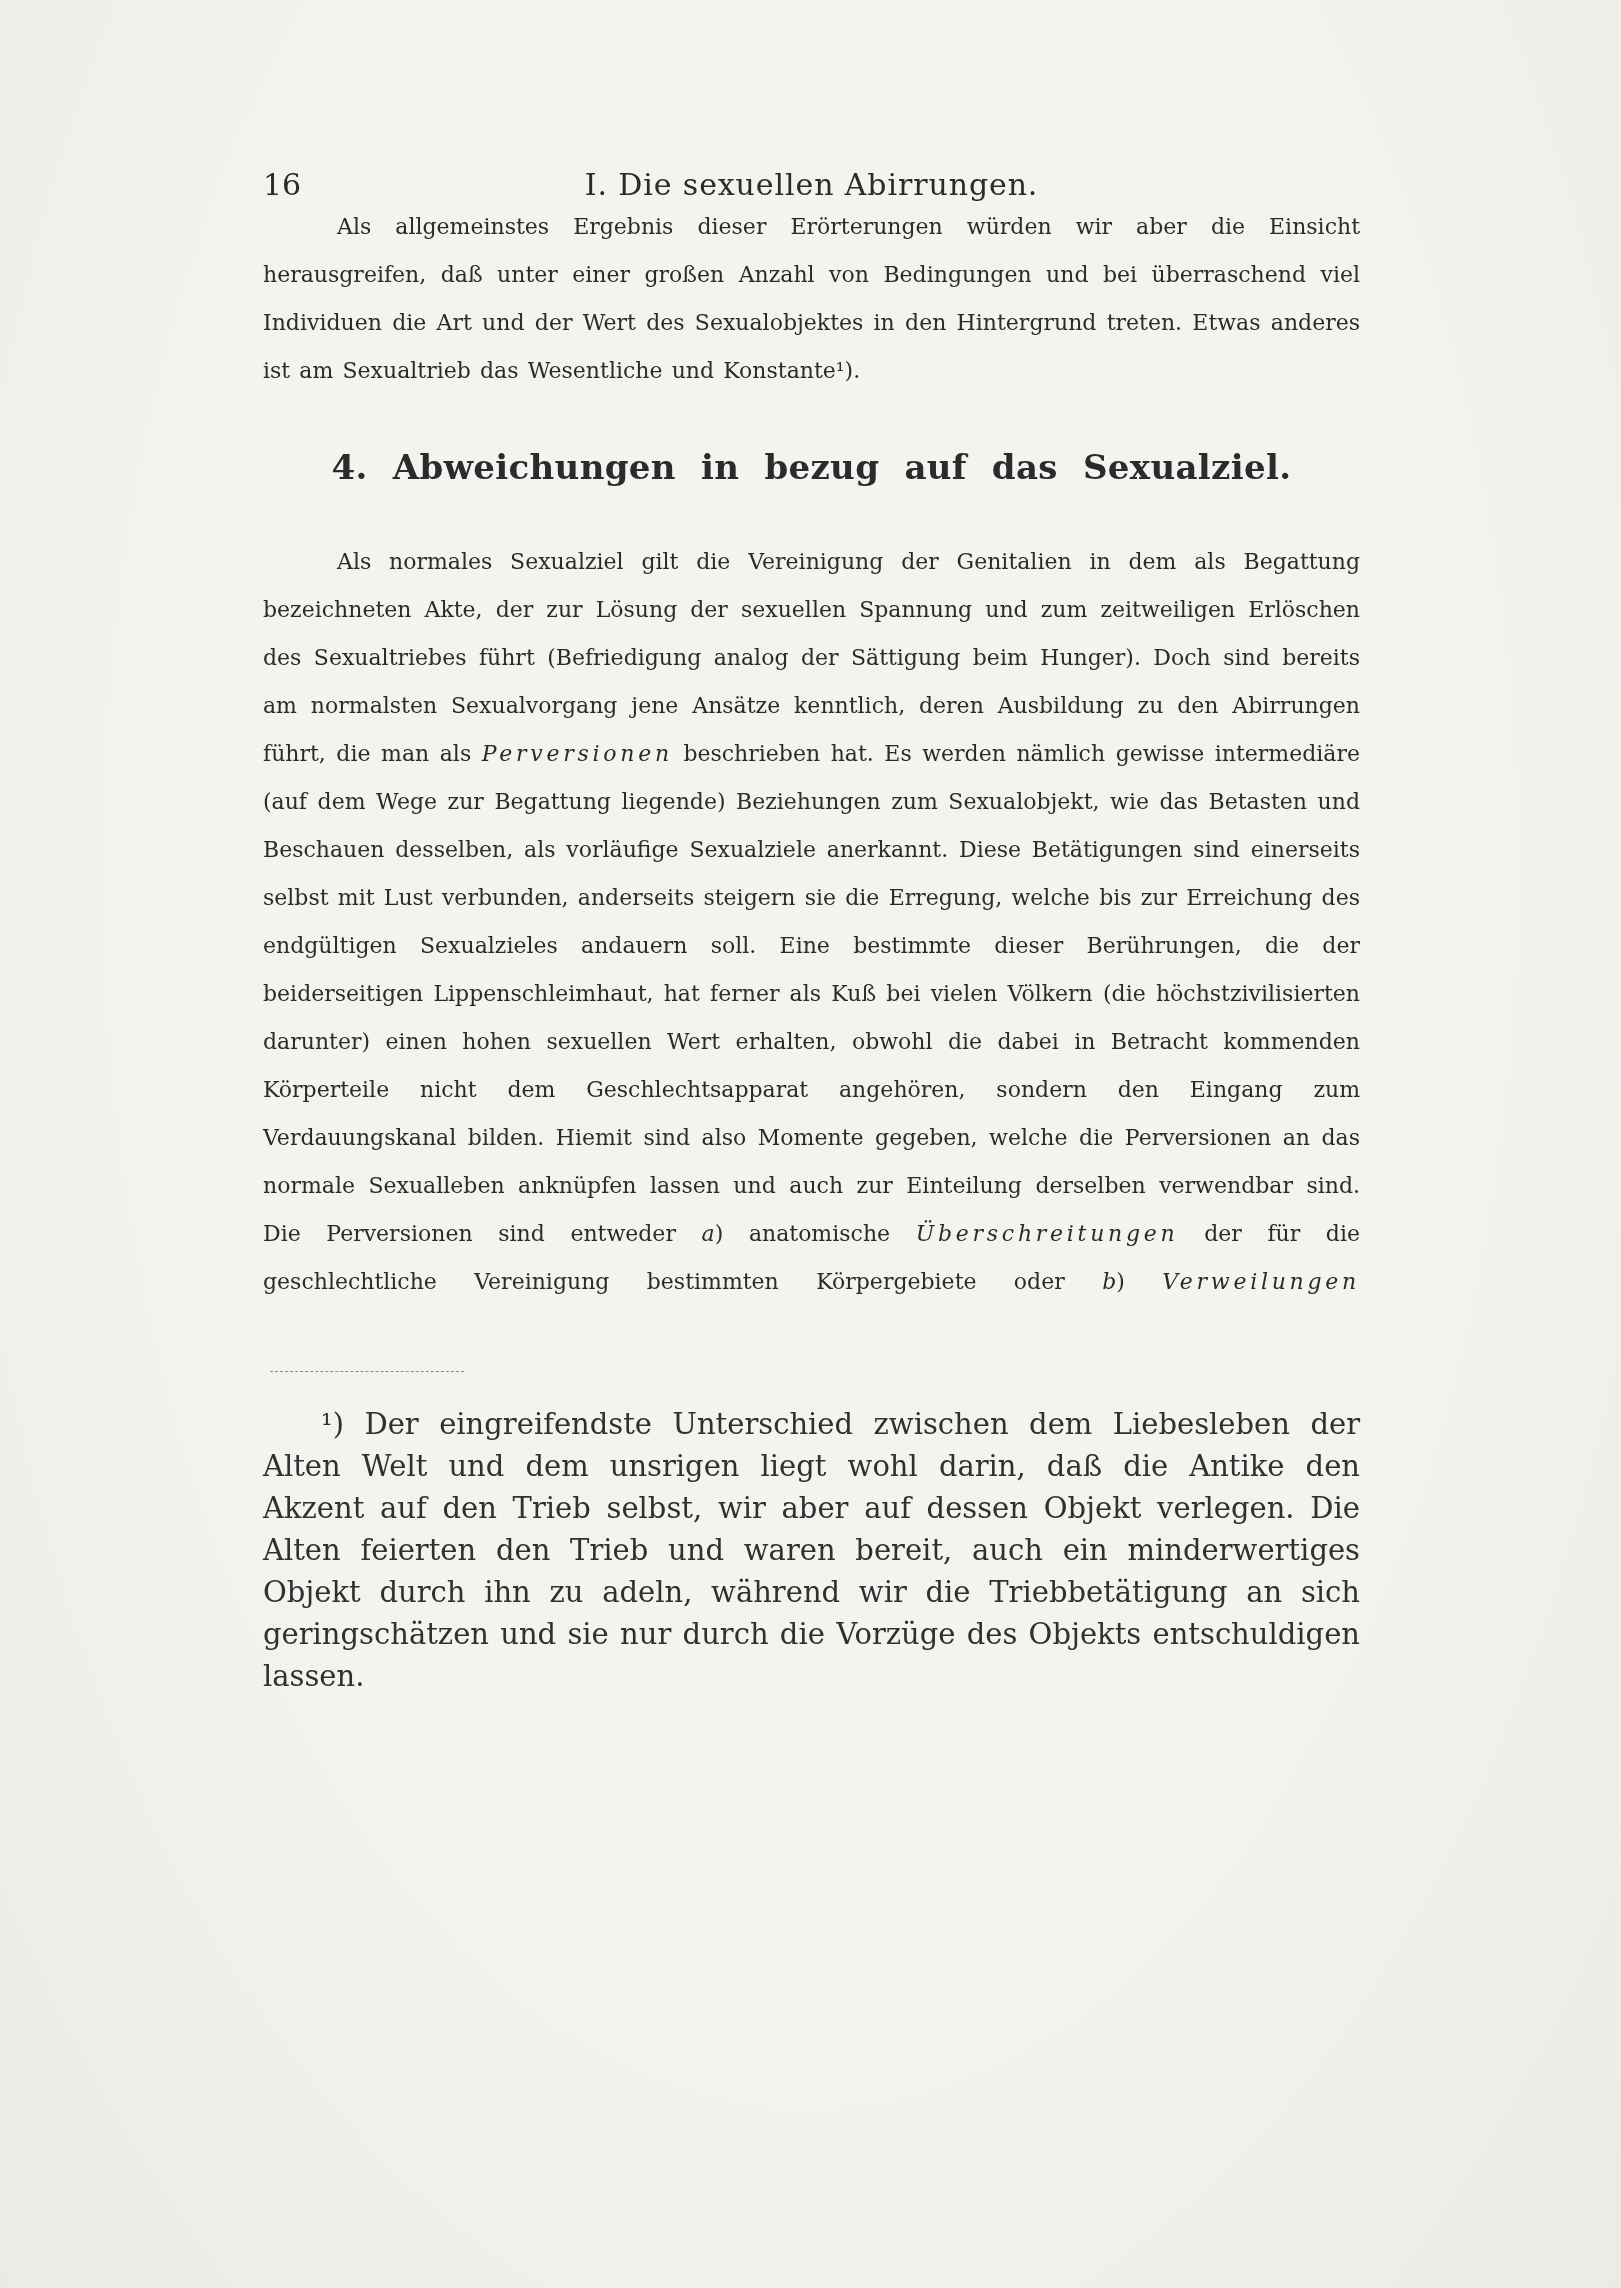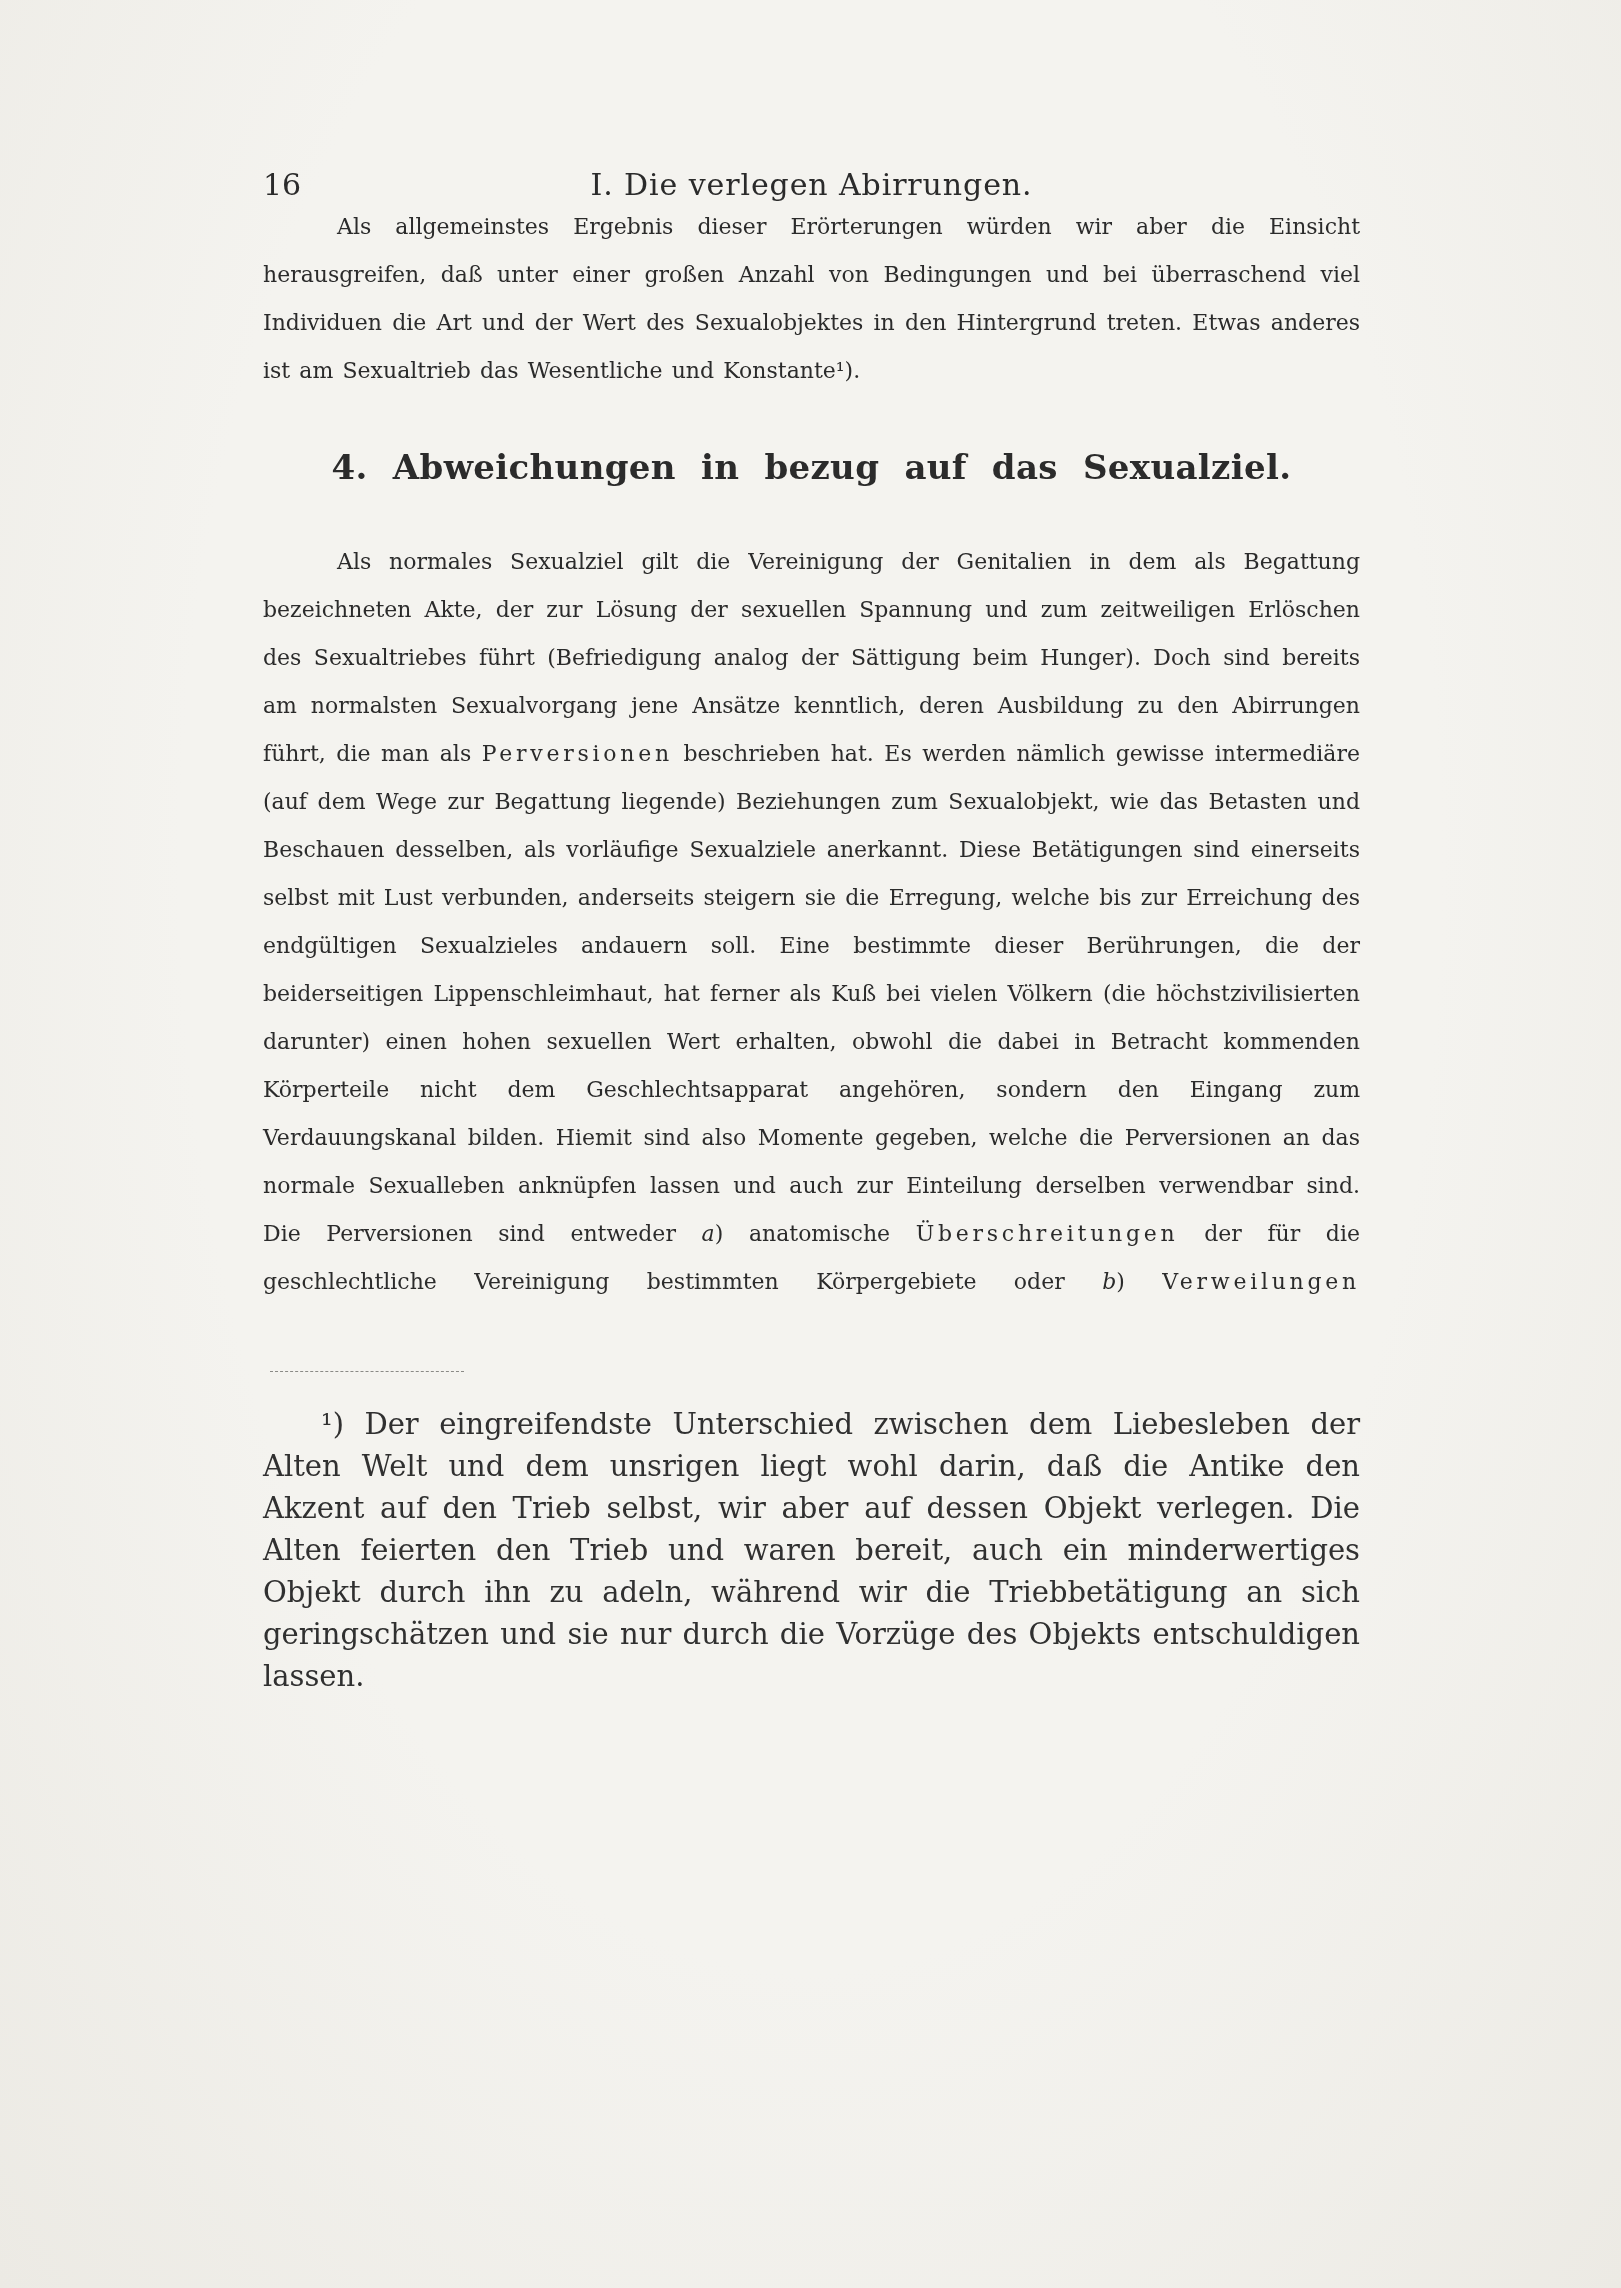--- a/index.html
+++ b/index.html
@@ -45,21 +45,21 @@
   h2.section-heading {
     font-size: 34px;
     line-height: 41px;
     font-weight: bold;
     text-align: center;
     word-spacing: 0.38em;
     letter-spacing: 0.01em;
     margin-top: 52px;
     margin-bottom: 50px;
   }
-  .sperr { letter-spacing: 0.17em; }
+  .sperr { letter-spacing: 0.17em; font-style: italic; }
   .it { font-style: italic; }
   .footnote-block {
     margin-top: 65px;
   }
   .footnote-rule {
     width: 194px;
     height: 0;
     border-top: 1.8px dashed #8a8a86;
     margin-left: 7.2px;
     margin-bottom: 31px;
@@ -73,21 +73,21 @@
     color: #303030;
   }
 </style>
 </head>
 <body>
 
 <div class="page">
 
   <div class="page-header">
     <span class="page-number">16</span>
-    <span class="running-head">I. Die verlegen Abirrungen.</span>
+    <span class="running-head">I. Die sexuellen Abirrungen.</span>
   </div>
 
   <p class="body-par"><span>Als allgemeinstes Ergebnis dieser Erörterungen würden wir aber die Einsicht herausgreifen, daß unter einer großen Anzahl von Bedingungen und bei überraschend viel Individuen die Art und der Wert des Sexualobjektes in den Hintergrund treten. Etwas anderes ist am Sexualtrieb das Wesentliche und Konstante¹).</span></p>
 
   <h2 class="section-heading">4. Abweichungen in bezug auf das Sexualziel.</h2>
 
   <p class="body-par justify-last"><span>Als normales Sexualziel gilt die Vereinigung der Genitalien in dem als Begattung bezeichneten Akte, der zur Lösung der sexuellen Spannung und zum zeitweiligen Erlöschen des Sexualtriebes führt (Befriedigung analog der Sättigung beim Hunger). Doch sind bereits am normalsten Sexualvorgang jene Ansätze kenntlich, deren Ausbildung zu den Abirrungen führt, die man als </span><span class="sperr">Perversionen</span><span> beschrieben hat. Es werden nämlich gewisse intermediäre (auf dem Wege zur Begattung liegende) Beziehungen zum Sexualobjekt, wie das Betasten und Beschauen desselben, als vorläufige Sexualziele anerkannt. Diese Betätigungen sind einerseits selbst mit Lust verbunden, anderseits steigern sie die Erregung, welche bis zur Erreichung des endgültigen Sexualzieles andauern soll. Eine bestimmte dieser Berührungen, die der beiderseitigen Lippenschleimhaut, hat ferner als Kuß bei vielen Völkern (die höchstzivilisierten darunter) einen hohen sexuellen Wert erhalten, obwohl die dabei in Betracht kommenden Körperteile nicht dem Geschlechtsapparat angehören, sondern den Eingang zum Verdauungskanal bilden. Hiemit sind also Momente gegeben, welche die Perversionen an das normale Sexualleben anknüpfen lassen und auch zur Einteilung derselben verwendbar sind. Die Perversionen sind entweder </span><span class="it">a</span><span>) anatomische </span><span class="sperr">Überschreitungen</span><span> der für die geschlechtliche Vereinigung bestimmten Körpergebiete oder </span><span class="it">b</span><span>) </span><span class="sperr">Verweilungen</span></p>
 
   <div class="footnote-block">
     <div class="footnote-rule"></div>

